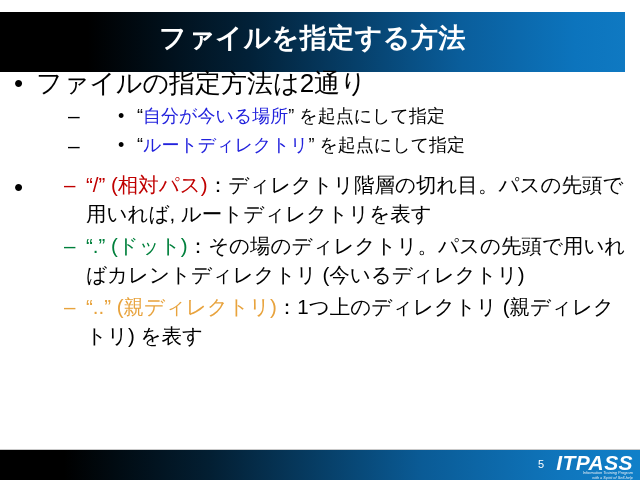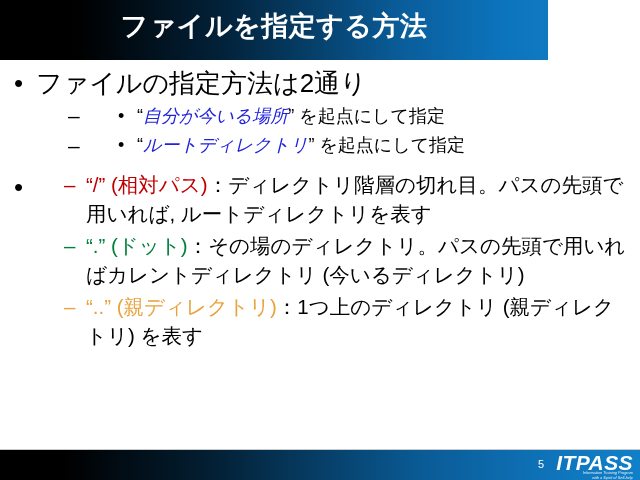--- a/index.html
+++ b/index.html
@@ -12,22 +12,22 @@
     height: 480px;
     overflow: hidden;
     font-family: "Liberation Sans", "DejaVu Sans", sans-serif;
     position: relative;
     color: #000000;
   }
 
   
   #title-bar {
     position: absolute;
-    left: 0; top: 0;
-    width: 548px;
+    left: 0; top: 12px;
+    width: 625px;
     height: 60px;
     background: linear-gradient(to right, #000000 0%, #000000 14%, #022138 40%, #0a5e9c 74%, #0c74bd 92%, #0f79c2 100%);
     overflow: hidden;
   }
   #title-text {
     position: absolute;
     left: 0; right: 0;
     top: 9px;
     text-align: center;
     color: #ffffff;
@@ -101,21 +101,21 @@
     padding-right: 14px;
     margin: 0;
   }
   .lvl2w .bull {
     position: absolute;
     left: 64px;
     top: 0;
     font-size: 20.5px;
   }
 
-  .c-blue   { color: #2222dd; font-style: italic; }
+  .c-blue   { color: #2222dd; }
   .c-red    { color: #c00000; }
   .c-green  { color: #00803c; }
   .c-orange { color: #e8a33d; }
   .c-black  { color: #000000; }
 
   
   #footer-bar {
     position: absolute;
     left: 0;
     top: 449px;

